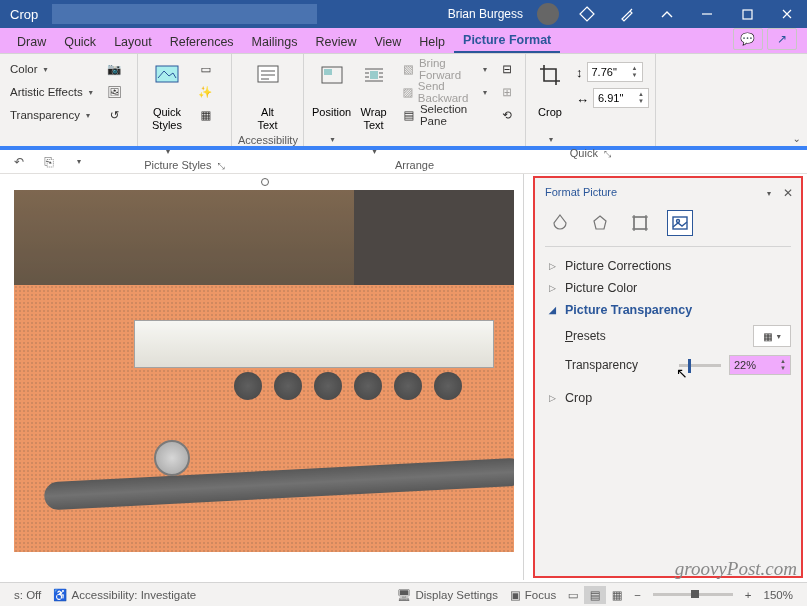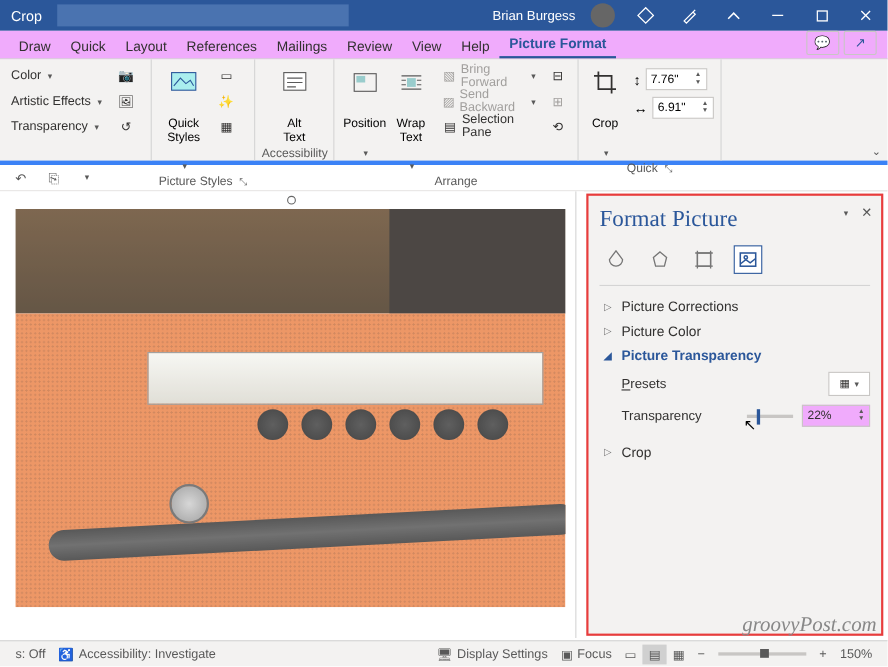--- a/index.html
+++ b/index.html
@@ -53,21 +53,21 @@
 .dark { position:absolute; top:0; right:0; width:160px; height:95px; background:#1a1410;}
 .amp { position:absolute; top:95px; left:0; right:0; bottom:0; background:#e87a3c; background-image: radial-gradient(circle, rgba(0,0,0,0.15) 1px, transparent 1px); background-size:4px 4px;}
 .panel { position:absolute; top:130px; left:120px; width:360px; height:48px; background:linear-gradient(to bottom,#f5f5f0,#d8d6cc); border:1px solid #888;}
 .knob { position:absolute; width:28px;height:28px; background:radial-gradient(circle,#333,#111); border-radius:50%; top:182px;}
 .neck { position:absolute; width:480px; height:28px; background:linear-gradient(to bottom,#2a2a2a,#4a4a4a,#2a2a2a); top:280px; left:30px; transform:rotate(-3deg); border-radius:14px;}
 .tuner { position:absolute; width:36px;height:36px; background:radial-gradient(circle,#ccc,#888); border-radius:50%; top:250px; left:140px; border:2px solid #555;}
 .overlay { position:absolute; inset:0; background:rgba(255,255,255,0.22);}
 
 
 .pane { width: 270px; border: 2px solid #e83c3c; margin: 2px 4px 2px 2px; background:#f3f2f1; padding: 8px 10px; position:relative;}
-.pane-title { color:#2b579a; font-size:21px; font-weight:400; padding-bottom:6px;font-family:Liberation Serif, serif;}
+.pane-title { color:#2b579a; font-size:11px; font-weight:400; padding-bottom:6px;}
 .pane-close { position:absolute; top:8px; right:8px; font-size:12px; color:#595959;}
 .pane-dd { position:absolute; top:11px; right:30px; font-size:8px; color:#595959;}
 .pane-tabs { display:flex; gap:14px; padding:6px 2px 10px; border-bottom:1px solid #d4d4d4; margin-bottom:8px;}
 .pane-tab { width:26px; height:26px; display:flex; align-items:center; justify-content:center; color:#767676;}
 .pane-tab.active { border:1px solid #2b579a; background:#fff;}
 .section { padding: 4px 0 4px 4px; font-size:12.5px; color:#323130; display:flex; align-items:center; gap:6px;}
 .section.active { color:#2b579a; font-weight:600;}
 .section .tri { font-size:9px; width:10px; color:#767676;}
 .section.active .tri { color:#2b579a;}
 .subrow { display:flex; align-items:center; padding:4px 0 4px 20px; font-size:12px; color:#323130;}

